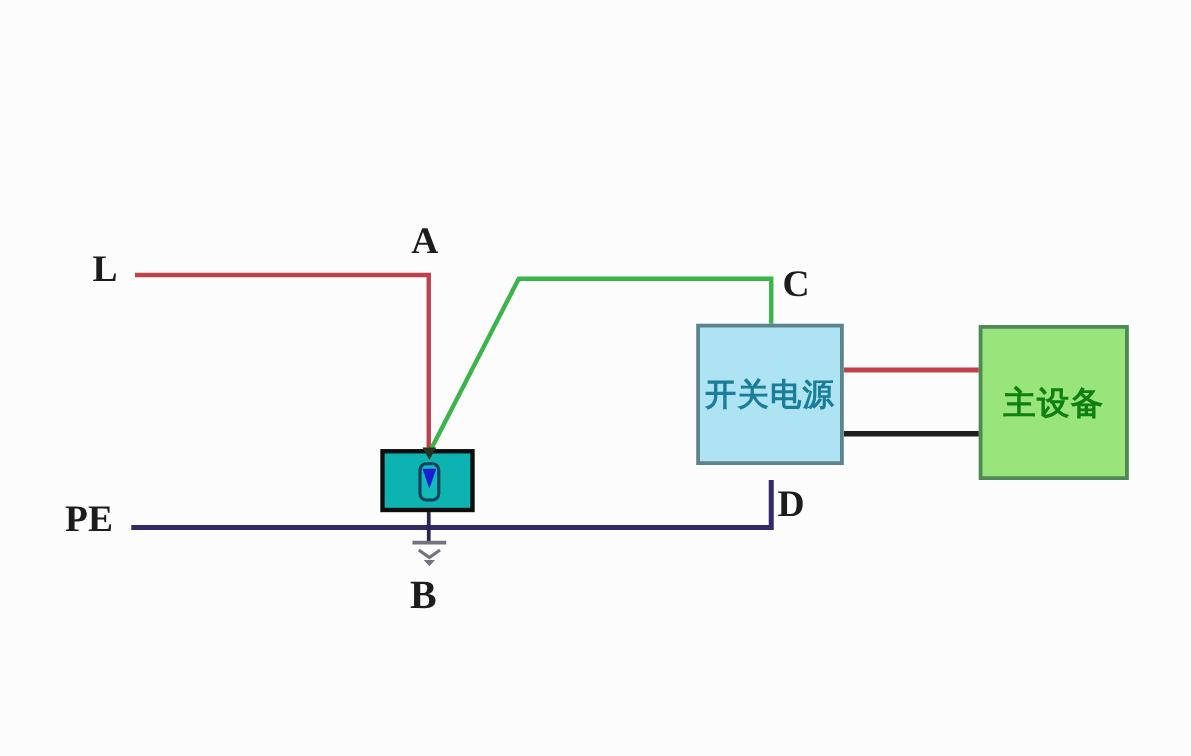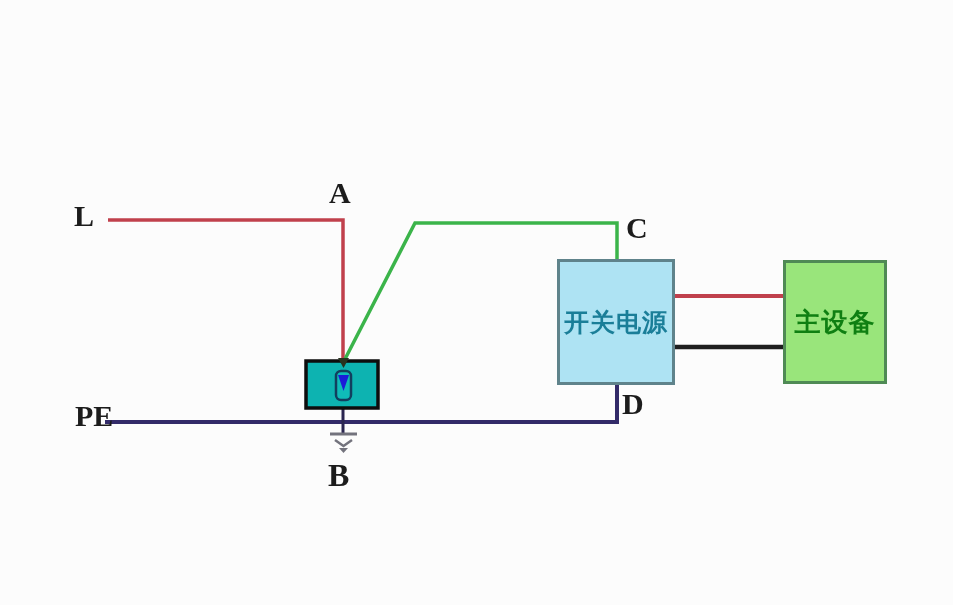--- a/index.html
+++ b/index.html
@@ -46,36 +46,36 @@
     display: flex;
     align-items: center;
     justify-content: center;
     font-weight: bold;
     text-align: center;
   }
   .power-supply-box {
     left: 557px;
     top: 259px;
     width: 118px;
-    height: 126px;
+    height: 113px;
     border: 3px solid;
     font-size: 25px;
     letter-spacing: 1px;
   }
   .main-device-box {
     left: 783px;
     top: 260px;
-    width: 104px;
+    width: 120px;
     height: 124px;
     border: 3px solid;
     font-size: 26px;
     letter-spacing: 1px;
   }
   .label-l  { left: 74px;  top: 201px; }
-  .label-pe { left: 52px;  top: 401px; margin-left: 23px; }
+  .label-pe { left: 52px;  top: 401px; }
   .label-a  { left: 329px; top: 178px; }
   .label-b  { left: 328px; top: 459px; font-size: 32px; }
   .label-c  { left: 626px; top: 213px; }
   .label-d  { left: 622px; top: 389px; }
 </style>
 </head>
 <body>
 
 <div class="stage" style="background-color: rgb(252, 252, 252);">
 

